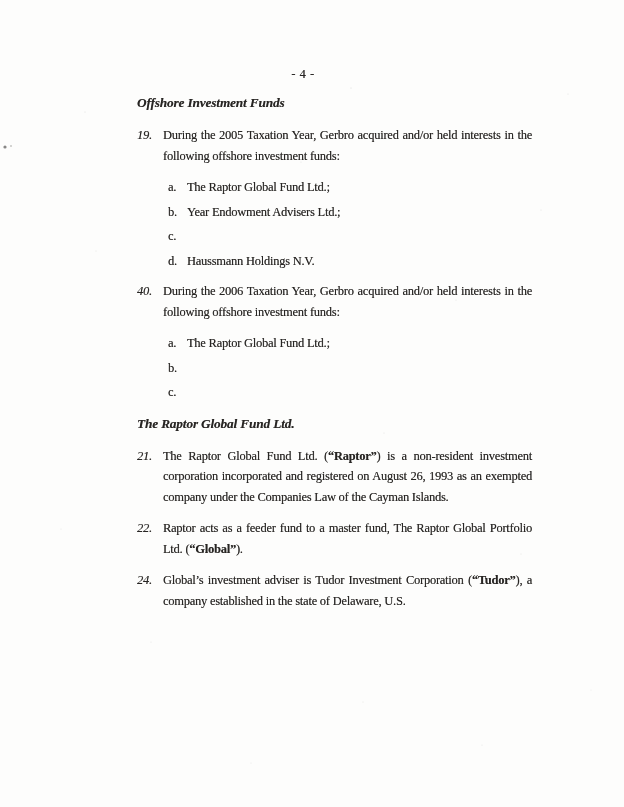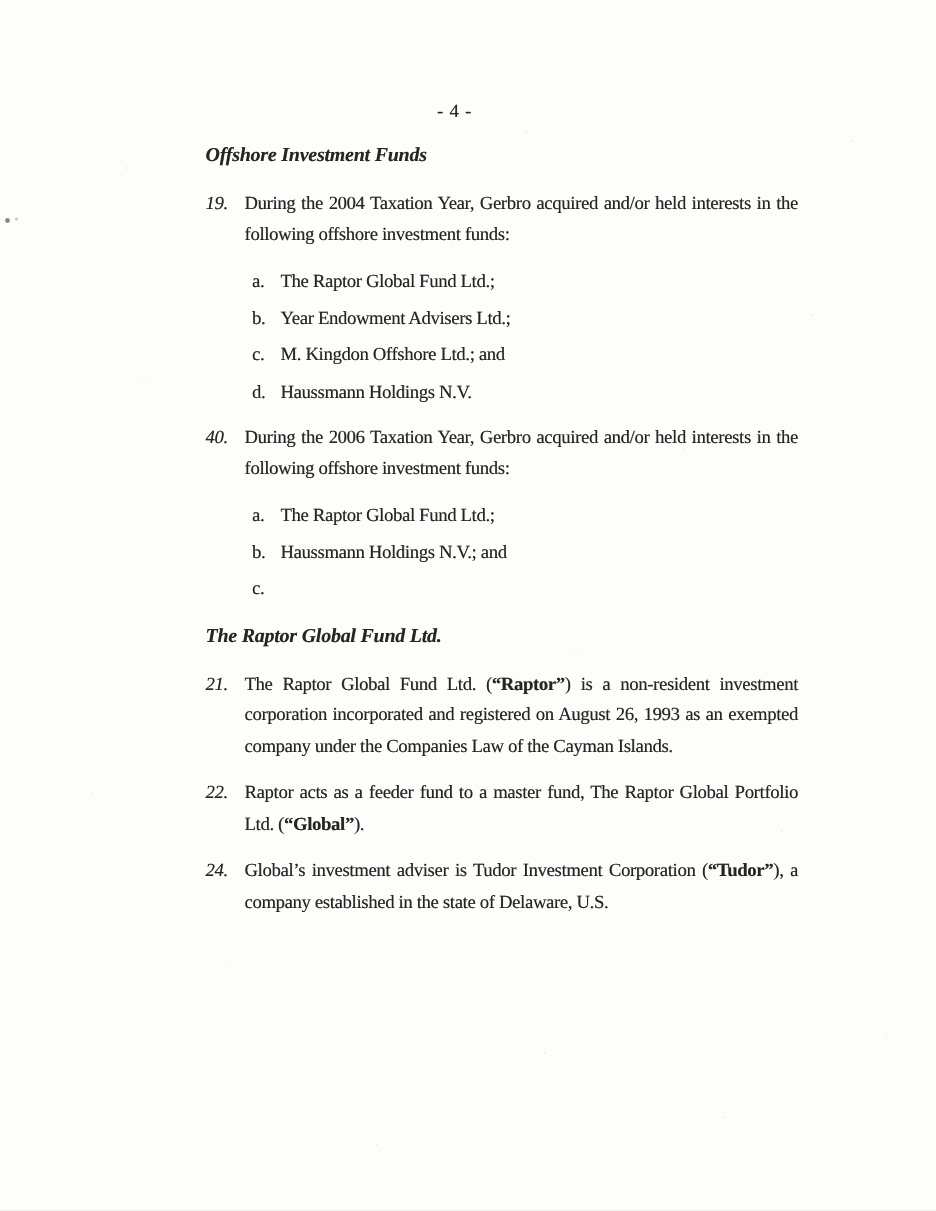--- a/index.html
+++ b/index.html
@@ -109,55 +109,53 @@
   <div class="speckles"></div>
 
   <div class="page-number">- 4 -</div>
 
   <div class="content">
 
     <div class="heading">Offshore Investment Funds</div>
 
     <div class="para">
       <span class="para-num">19.</span>
-      <span class="para-body">During the 2004 Taxation Year, Gerbro acquired and/or held interests in the following offshore investment funds:</span>
+      <span class="para-body">During the 2005 Taxation Year, Gerbro acquired and/or held interests in the following offshore investment funds:</span>
     </div>
 
     <div class="subitems">
       <div class="subitem">
         <span class="sub-label">a.</span>
         <span>The Raptor Global Fund Ltd.;</span>
       </div>
       <div class="subitem">
         <span class="sub-label">b.</span>
         <span>Year Endowment Advisers Ltd.;</span>
       </div>
       <div class="subitem">
         <span class="sub-label">c.</span>
-        <span>M. Kingdon Offshore Ltd.; and</span>
       </div>
       <div class="subitem">
         <span class="sub-label">d.</span>
         <span>Haussmann Holdings N.V.</span>
       </div>
     </div>
 
     <div class="para">
       <span class="para-num">40.</span>
       <span class="para-body">During the 2006 Taxation Year, Gerbro acquired and/or held interests in the following offshore investment funds:</span>
     </div>
 
     <div class="subitems">
       <div class="subitem">
         <span class="sub-label">a.</span>
         <span>The Raptor Global Fund Ltd.;</span>
       </div>
       <div class="subitem">
         <span class="sub-label">b.</span>
-        <span>Haussmann Holdings N.V.; and</span>
       </div>
       <div class="subitem">
         <span class="sub-label">c.</span>
       </div>
     </div>
 
     <div class="heading">The Raptor Global Fund Ltd.</div>
 
     <div class="para">
       <span class="para-num">21.</span>

